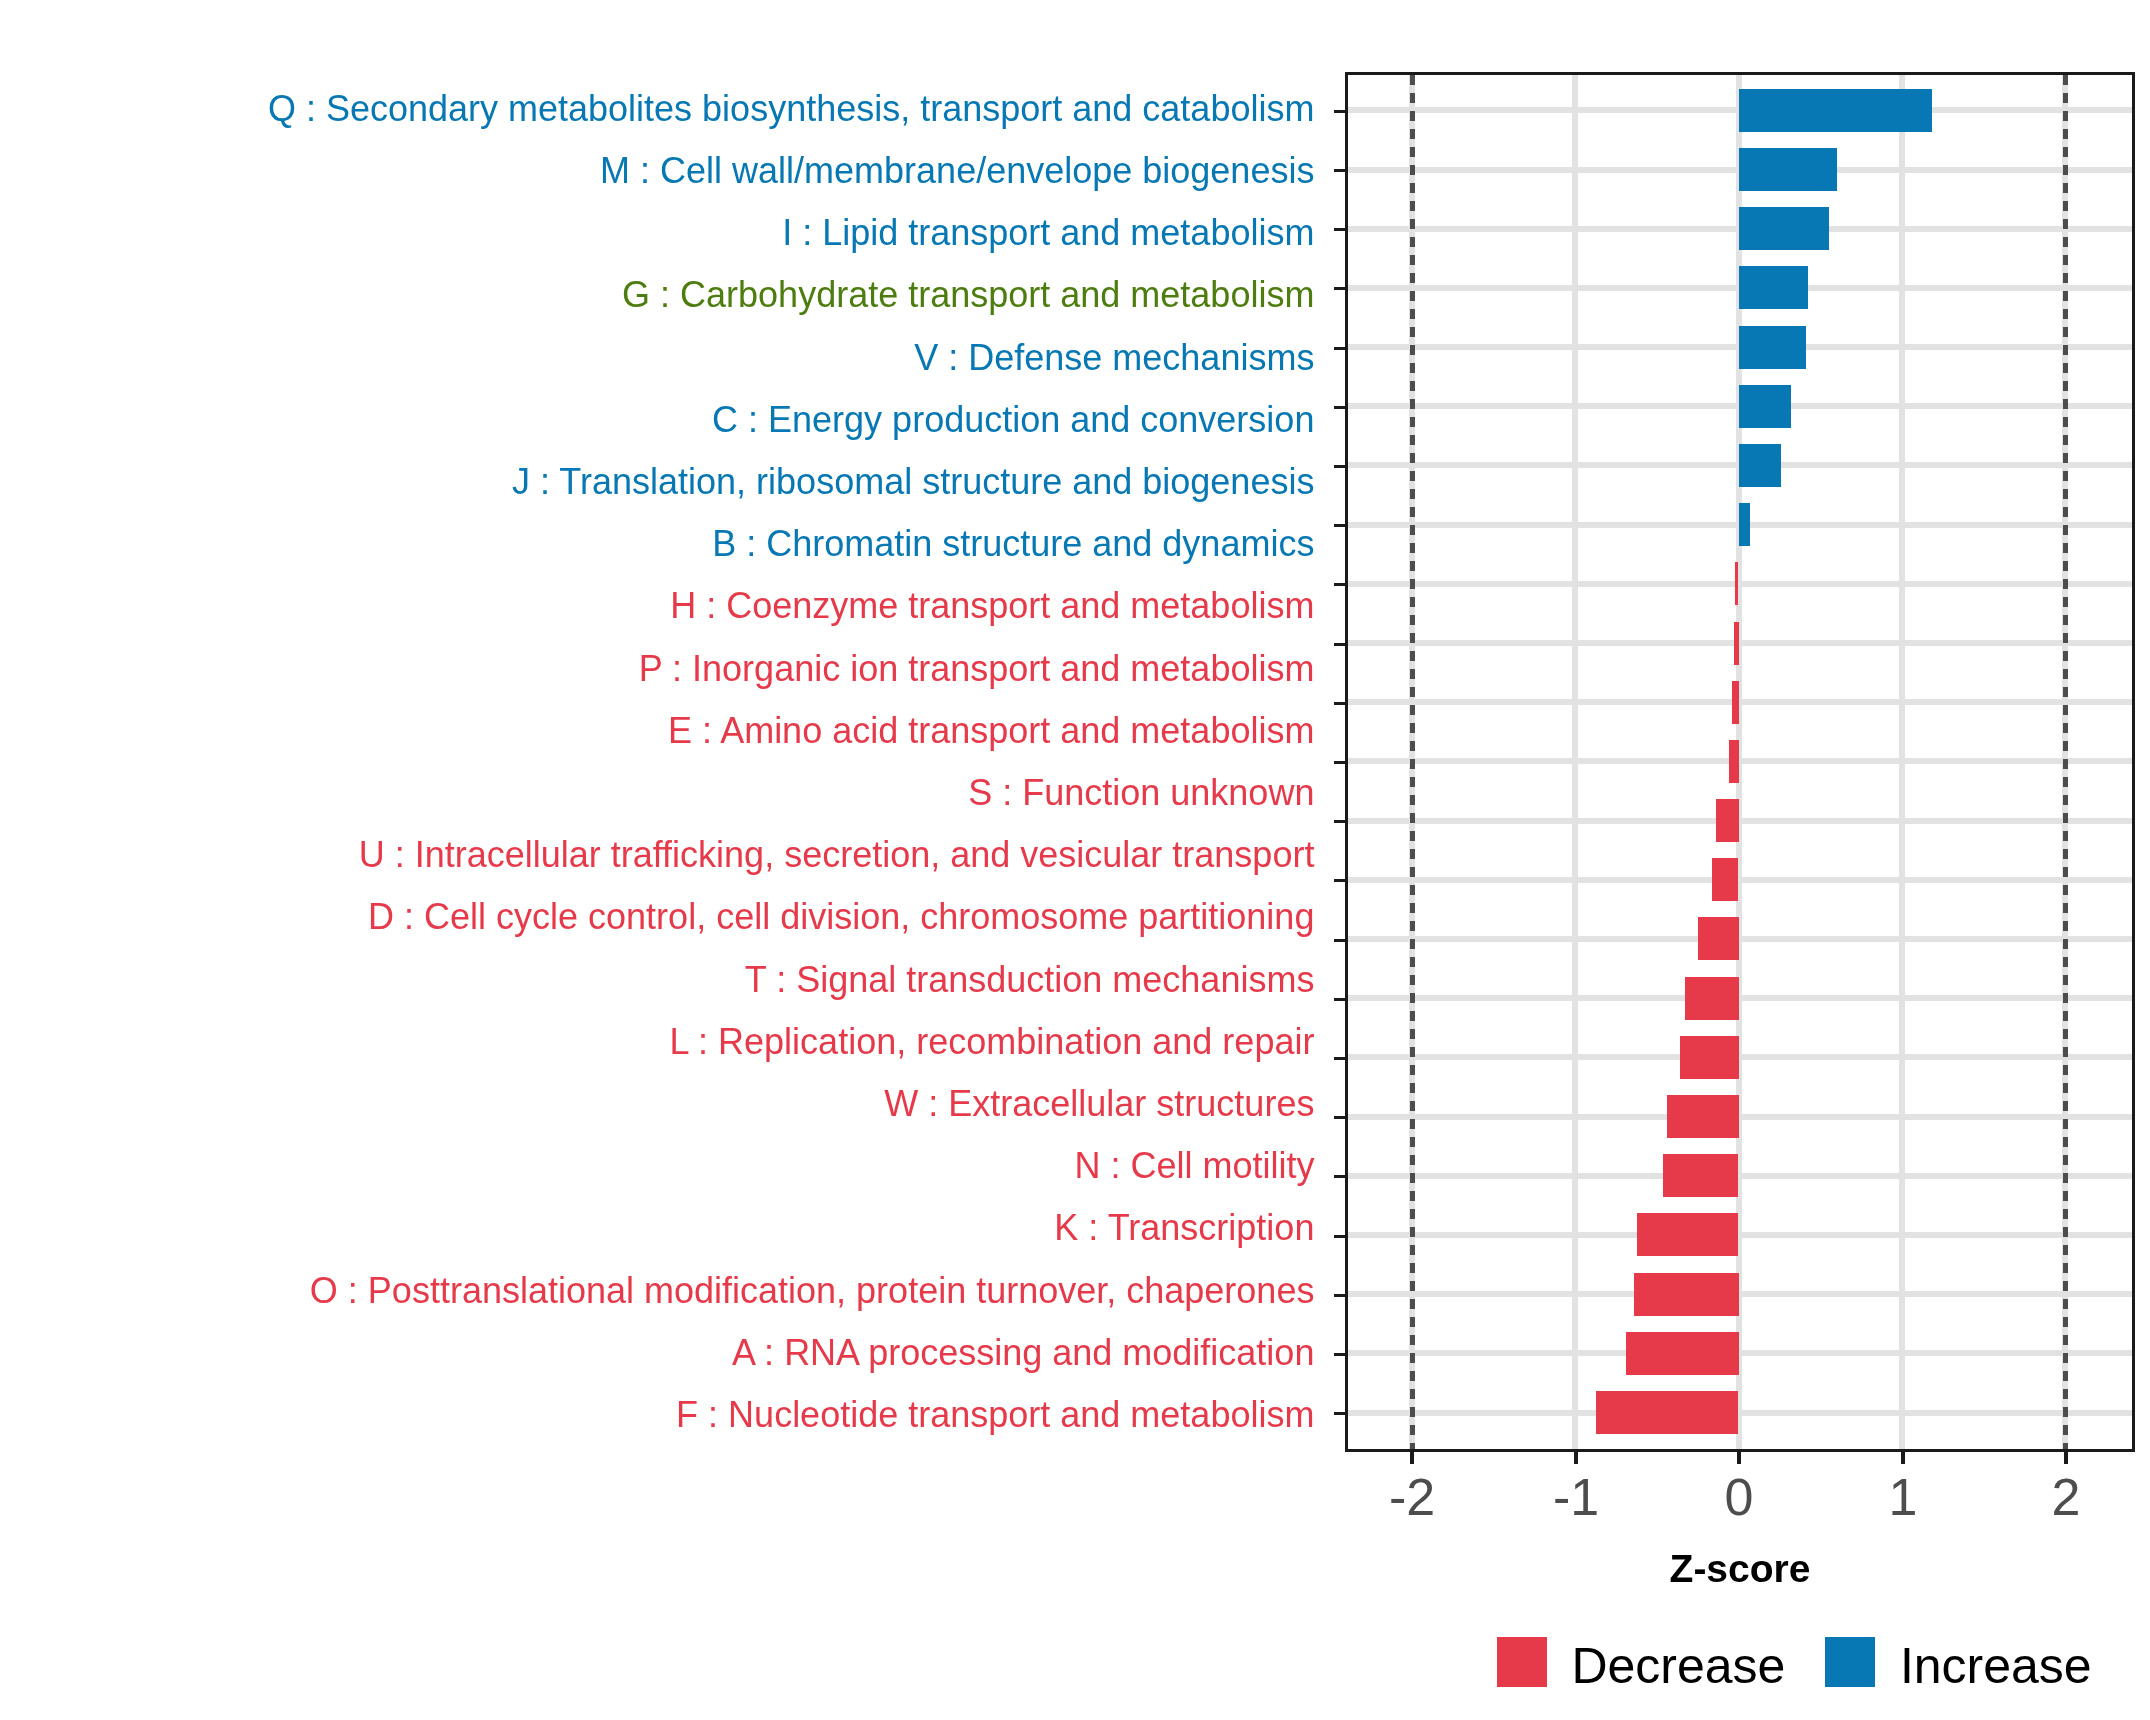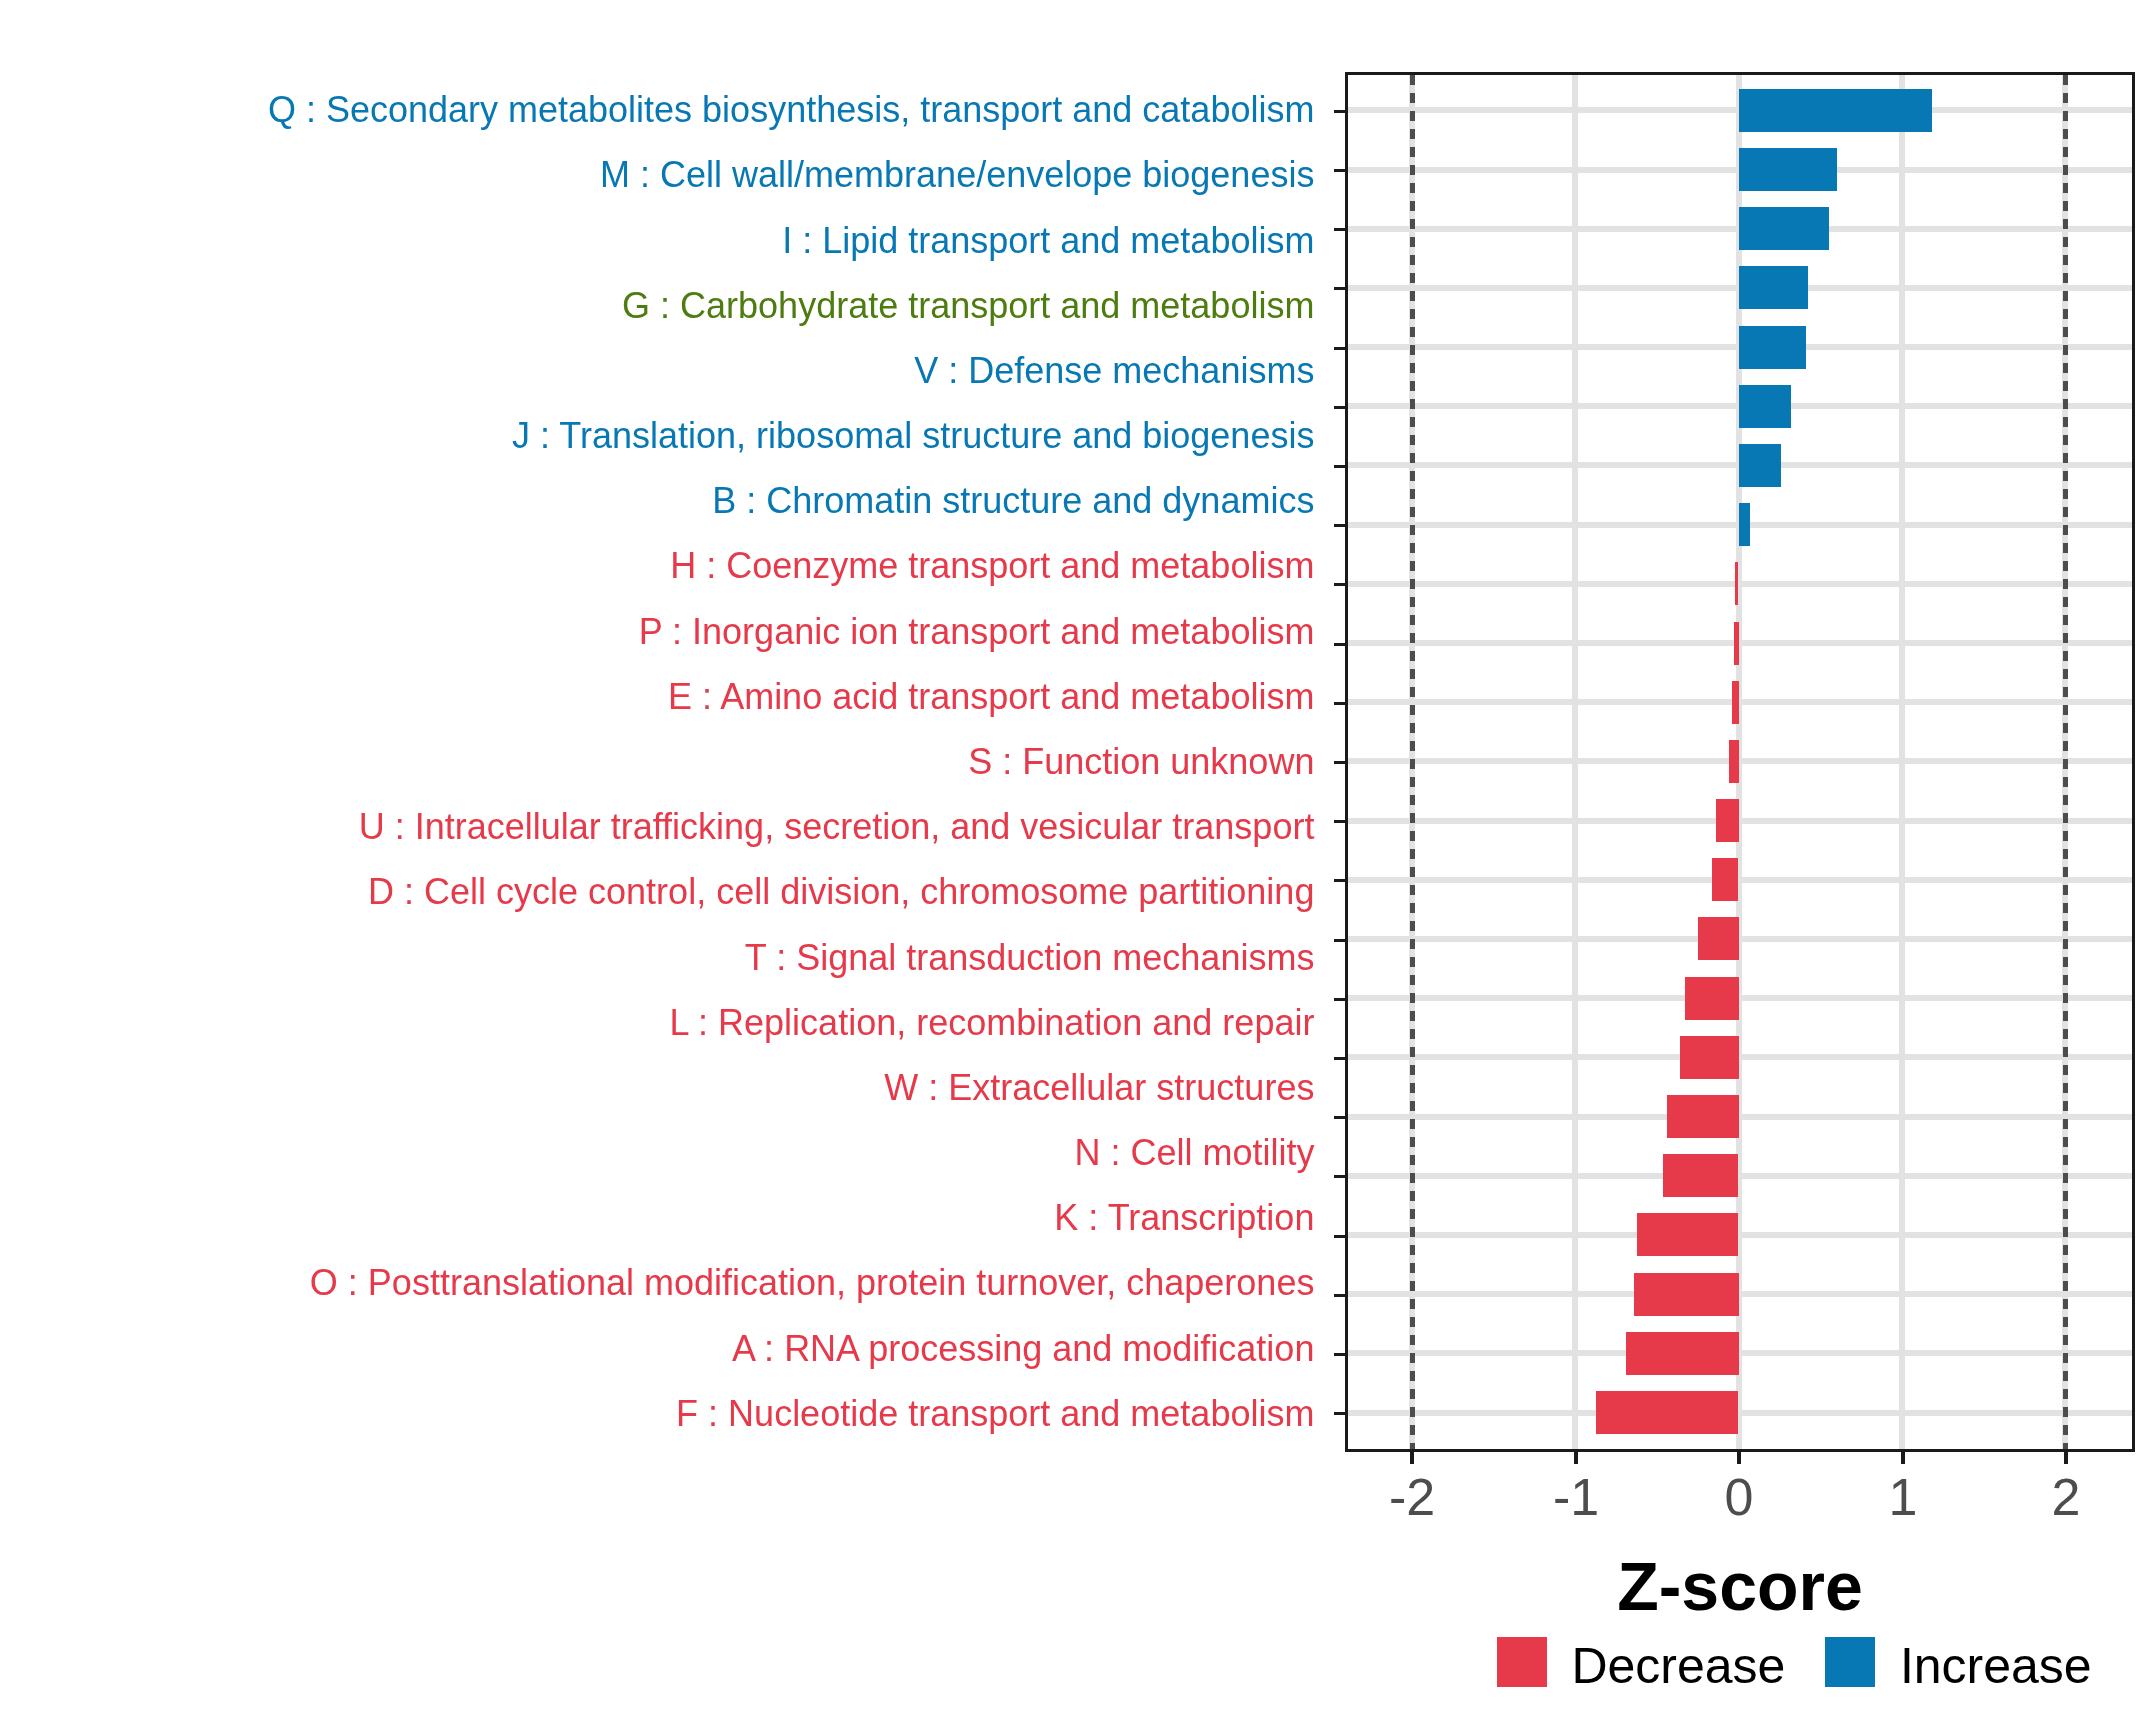--- a/index.html
+++ b/index.html
@@ -127,21 +127,21 @@
     transform: translateX(-50%);
     font-size: 52px;
     line-height: 1;
     color: #4D4D4D;
   }
   #x-axis-title {
     position: absolute;
     top: 1547px;
     left: 1740px;
     transform: translateX(-50%);
-    font-size: 68px;
+    font-size: 39px;
     font-weight: bold;
     color: #000000;
     white-space: nowrap;
   }
   
   #legend {
     position: absolute;
     left: 1497px;
     top: 1637px;
     display: flex;
@@ -176,20 +176,23 @@
         <span style="color: rgb(7, 120, 180);">M : Cell wall/membrane/envelope biogenesis</span>
       </div>
       <div class="label-row">
         <span style="color: rgb(7, 120, 180);">I : Lipid transport and metabolism</span>
       </div>
       <div class="label-row">
         <span style="color: #4d7c0f;">G : Carbohydrate transport and metabolism</span>
       </div>
       <div class="label-row">
         <span style="color: rgb(7, 120, 180);">V : Defense mechanisms</span>
+      </div>
+      <div class="label-row">
+        <span style="color: rgb(7, 120, 180);">C : Energy production and conversion</span>
       </div>
       <div class="label-row">
         <span style="color: rgb(7, 120, 180);">J : Translation, ribosomal structure and biogenesis</span>
       </div>
       <div class="label-row">
         <span style="color: rgb(7, 120, 180);">B : Chromatin structure and dynamics</span>
       </div>
       <div class="label-row">
         <span style="color: rgb(230, 57, 74);">H : Coenzyme transport and metabolism</span>
       </div>

